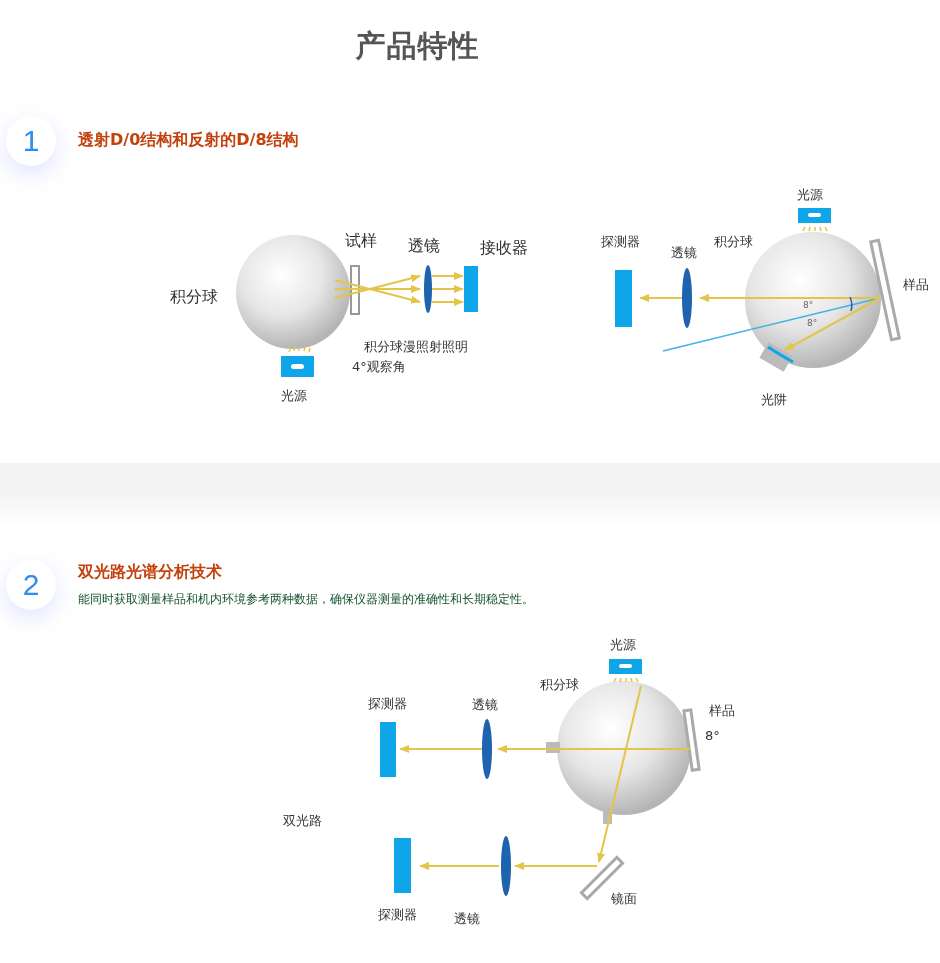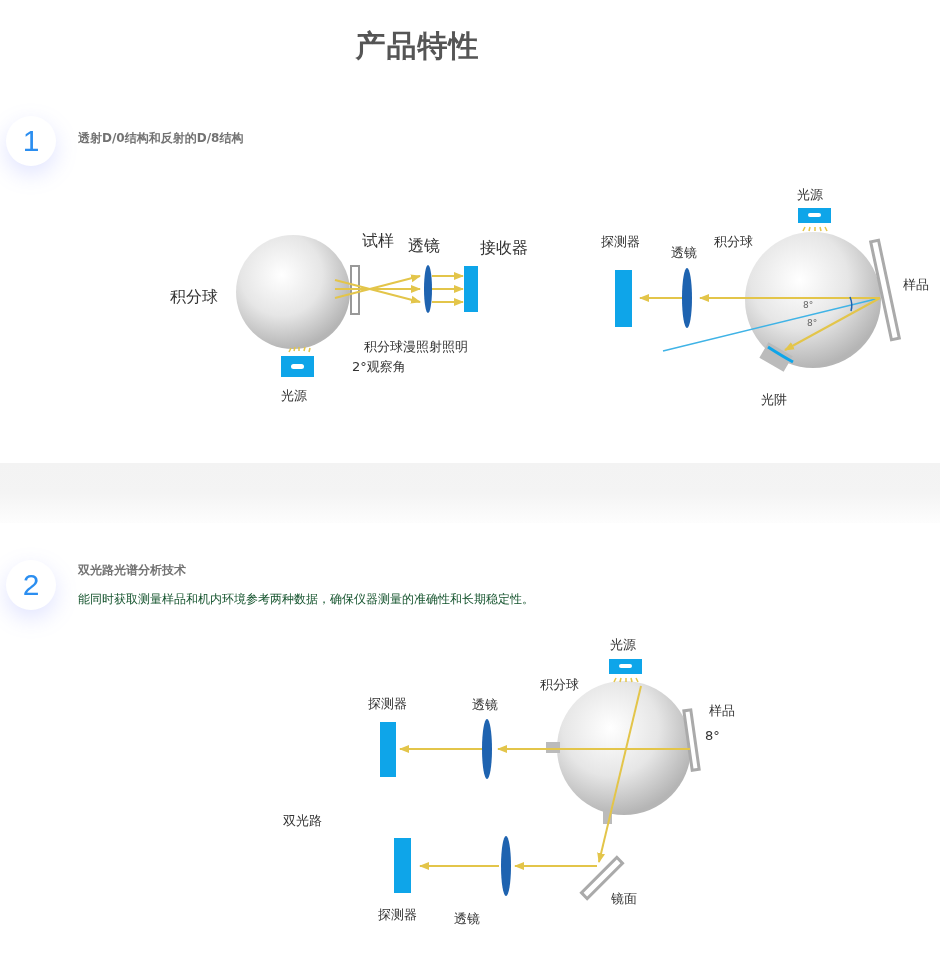--- a/index.html
+++ b/index.html
@@ -1,19 +1,19 @@
 <!DOCTYPE html>
 <html><head>
 <meta charset="utf-8">
 <style>
   html,body{margin:0;padding:0;background:#fff;}
   body{width:940px;height:963px;position:relative;overflow:hidden;font-family:"DejaVu Sans","Liberation Sans",sans-serif;color:#333;}
   .page-title{position:absolute;top:26px;left:0;width:835px;text-align:center;font-size:30px;font-weight:bold;color:#555;letter-spacing:1px;}
   .badge{position:absolute;width:50px;height:50px;border-radius:50%;background:#fff;box-shadow:0 8px 22px rgba(120,130,255,0.22);display:flex;align-items:center;justify-content:center;color:#2b8ef0;font-size:30px;font-family:"Liberation Sans",sans-serif;}
-  .feat-title{position:absolute;font-size:12px;font-weight:bold;color:#737373;text-align:center;}
+  .feat-title{position:absolute;font-size:16px;font-weight:bold;color:#c2410c;text-align:center;}
   .feat-desc{position:absolute;font-size:12px;color:#14532d;}
   .band{position:absolute;left:0;top:463px;width:940px;height:60px;background:linear-gradient(#f3f3f3,#f4f4f4 50%,#fdfdfd);}
   svg{position:absolute;left:0;top:0;}
   .lbl{position:absolute;font-size:14px;color:#333;white-space:nowrap;}
   .lbl-s{font-size:13px;}
 </style>
 </head>
 <body>
 
 <div class="page-title">产品特性</div>
@@ -115,25 +115,25 @@
       <line x1="499" y1="866" x2="420" y2="866" marker-end="url(#arr)"></line>
     </g>
     <ellipse cx="487" cy="749" rx="5" ry="30" fill="#1e63b0"></ellipse>
     <ellipse cx="506" cy="866" rx="5" ry="30" fill="#1e63b0"></ellipse>
     <rect x="380" y="722" width="16" height="55" fill="#0ea5e9"></rect>
     <rect x="394" y="838" width="17" height="55" fill="#0ea5e9"></rect>
   </g>
 </svg>
 
 <div class="lbl" style="left:170px;top:287px;font-size:16px;">积分球</div>
-<div class="lbl" style="left:362px;top:231px;font-size:16px;">试样</div>
+<div class="lbl" style="left:345px;top:231px;font-size:16px;">试样</div>
 <div class="lbl" style="left:408px;top:236px;font-size:16px;">透镜</div>
 <div class="lbl" style="left:450px;top:238px;font-size:16px;margin-left:30px;">接收器</div>
 <div class="lbl lbl-s" style="left:364px;top:338px;font-family:Liberation Mono, monospace;">积分球漫照射照明</div>
-<div class="lbl lbl-s" style="left:352px;top:358px;">2°观察角</div>
+<div class="lbl lbl-s" style="left:352px;top:358px;">4°观察角</div>
 <div class="lbl lbl-s" style="left:281px;top:387px;">光源</div>
 
 <div class="lbl lbl-s" style="left:797px;top:186px;">光源</div>
 <div class="lbl lbl-s" style="left:601px;top:233px;">探测器</div>
 <div class="lbl lbl-s" style="left:671px;top:244px;">透镜</div>
 <div class="lbl lbl-s" style="left:714px;top:233px;">积分球</div>
 <div class="lbl lbl-s" style="left:903px;top:276px;">样品</div>
 <div class="lbl" style="left:803px;top:300px;font-size:9px;color:#666;">8°</div>
 <div class="lbl" style="left:807px;top:318px;font-size:9px;color:#666;">8°</div>
 <div class="lbl lbl-s" style="left:761px;top:391px;">光阱</div>

